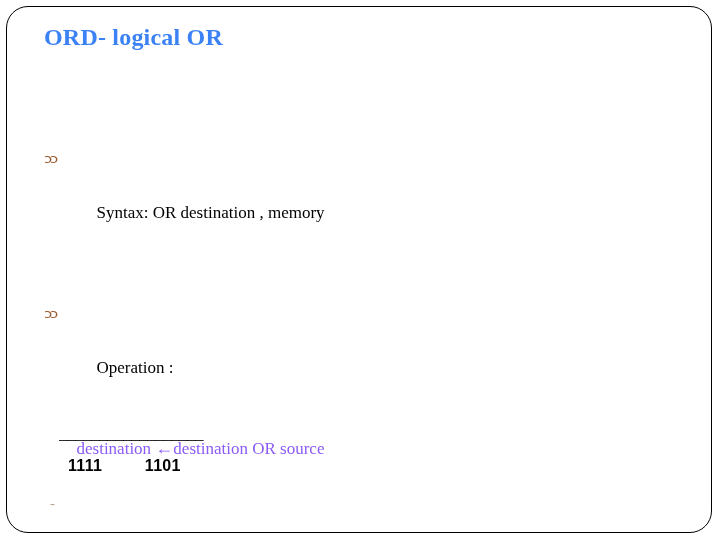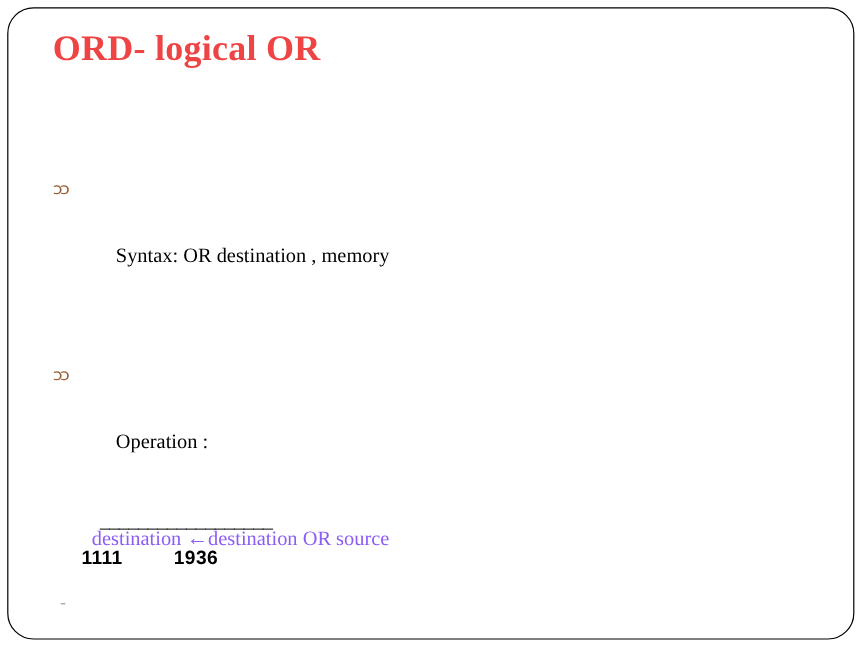--- a/index.html
+++ b/index.html
@@ -36,23 +36,23 @@
     border-radius: 22px;
     pointer-events: none;
   }
 
   
   #title {
     position: absolute;
     left: 44px;
     top: 24px;
     font-family: "Liberation Serif", "DejaVu Serif", serif;
-    font-size: 30px;
+    font-size: 24px;
     font-weight: bold;
-    color: #ef4444;
+    color: #3b82f6;
     letter-spacing: 0.2px;
     white-space: pre;
   }
 
   
   #body-block {
     position: absolute;
     left: 44px;
     top: 98px;
     width: 650px;
@@ -115,21 +115,21 @@
     width: 14px;
     font-family: "Liberation Serif", "DejaVu Serif", serif;
     font-size: 15px;
     line-height: 29.5px;
     color: #b4a596;
   }
 
   
   #rule-line {
     position: absolute;
-    left: 83px;
+    left: 59px;
     top: 424px;
     width: 178px;
     font-family: "Liberation Serif", "DejaVu Serif", serif;
     font-size: 17px;
     line-height: 20px;
     color: #000000;
     white-space: pre;
     overflow: hidden;
     letter-spacing: -0.5px;
   }
@@ -179,15 +179,15 @@
 
     <div class="dash-item">
       <span class="dash">-</span>
       
     </div>
 
   </div>
 
   <div id="rule-line">__________________</div>
 
-  <div id="result-line">1111         1936</div>
+  <div id="result-line">1111         1101</div>
 
 </div>
 
 </body></html>

